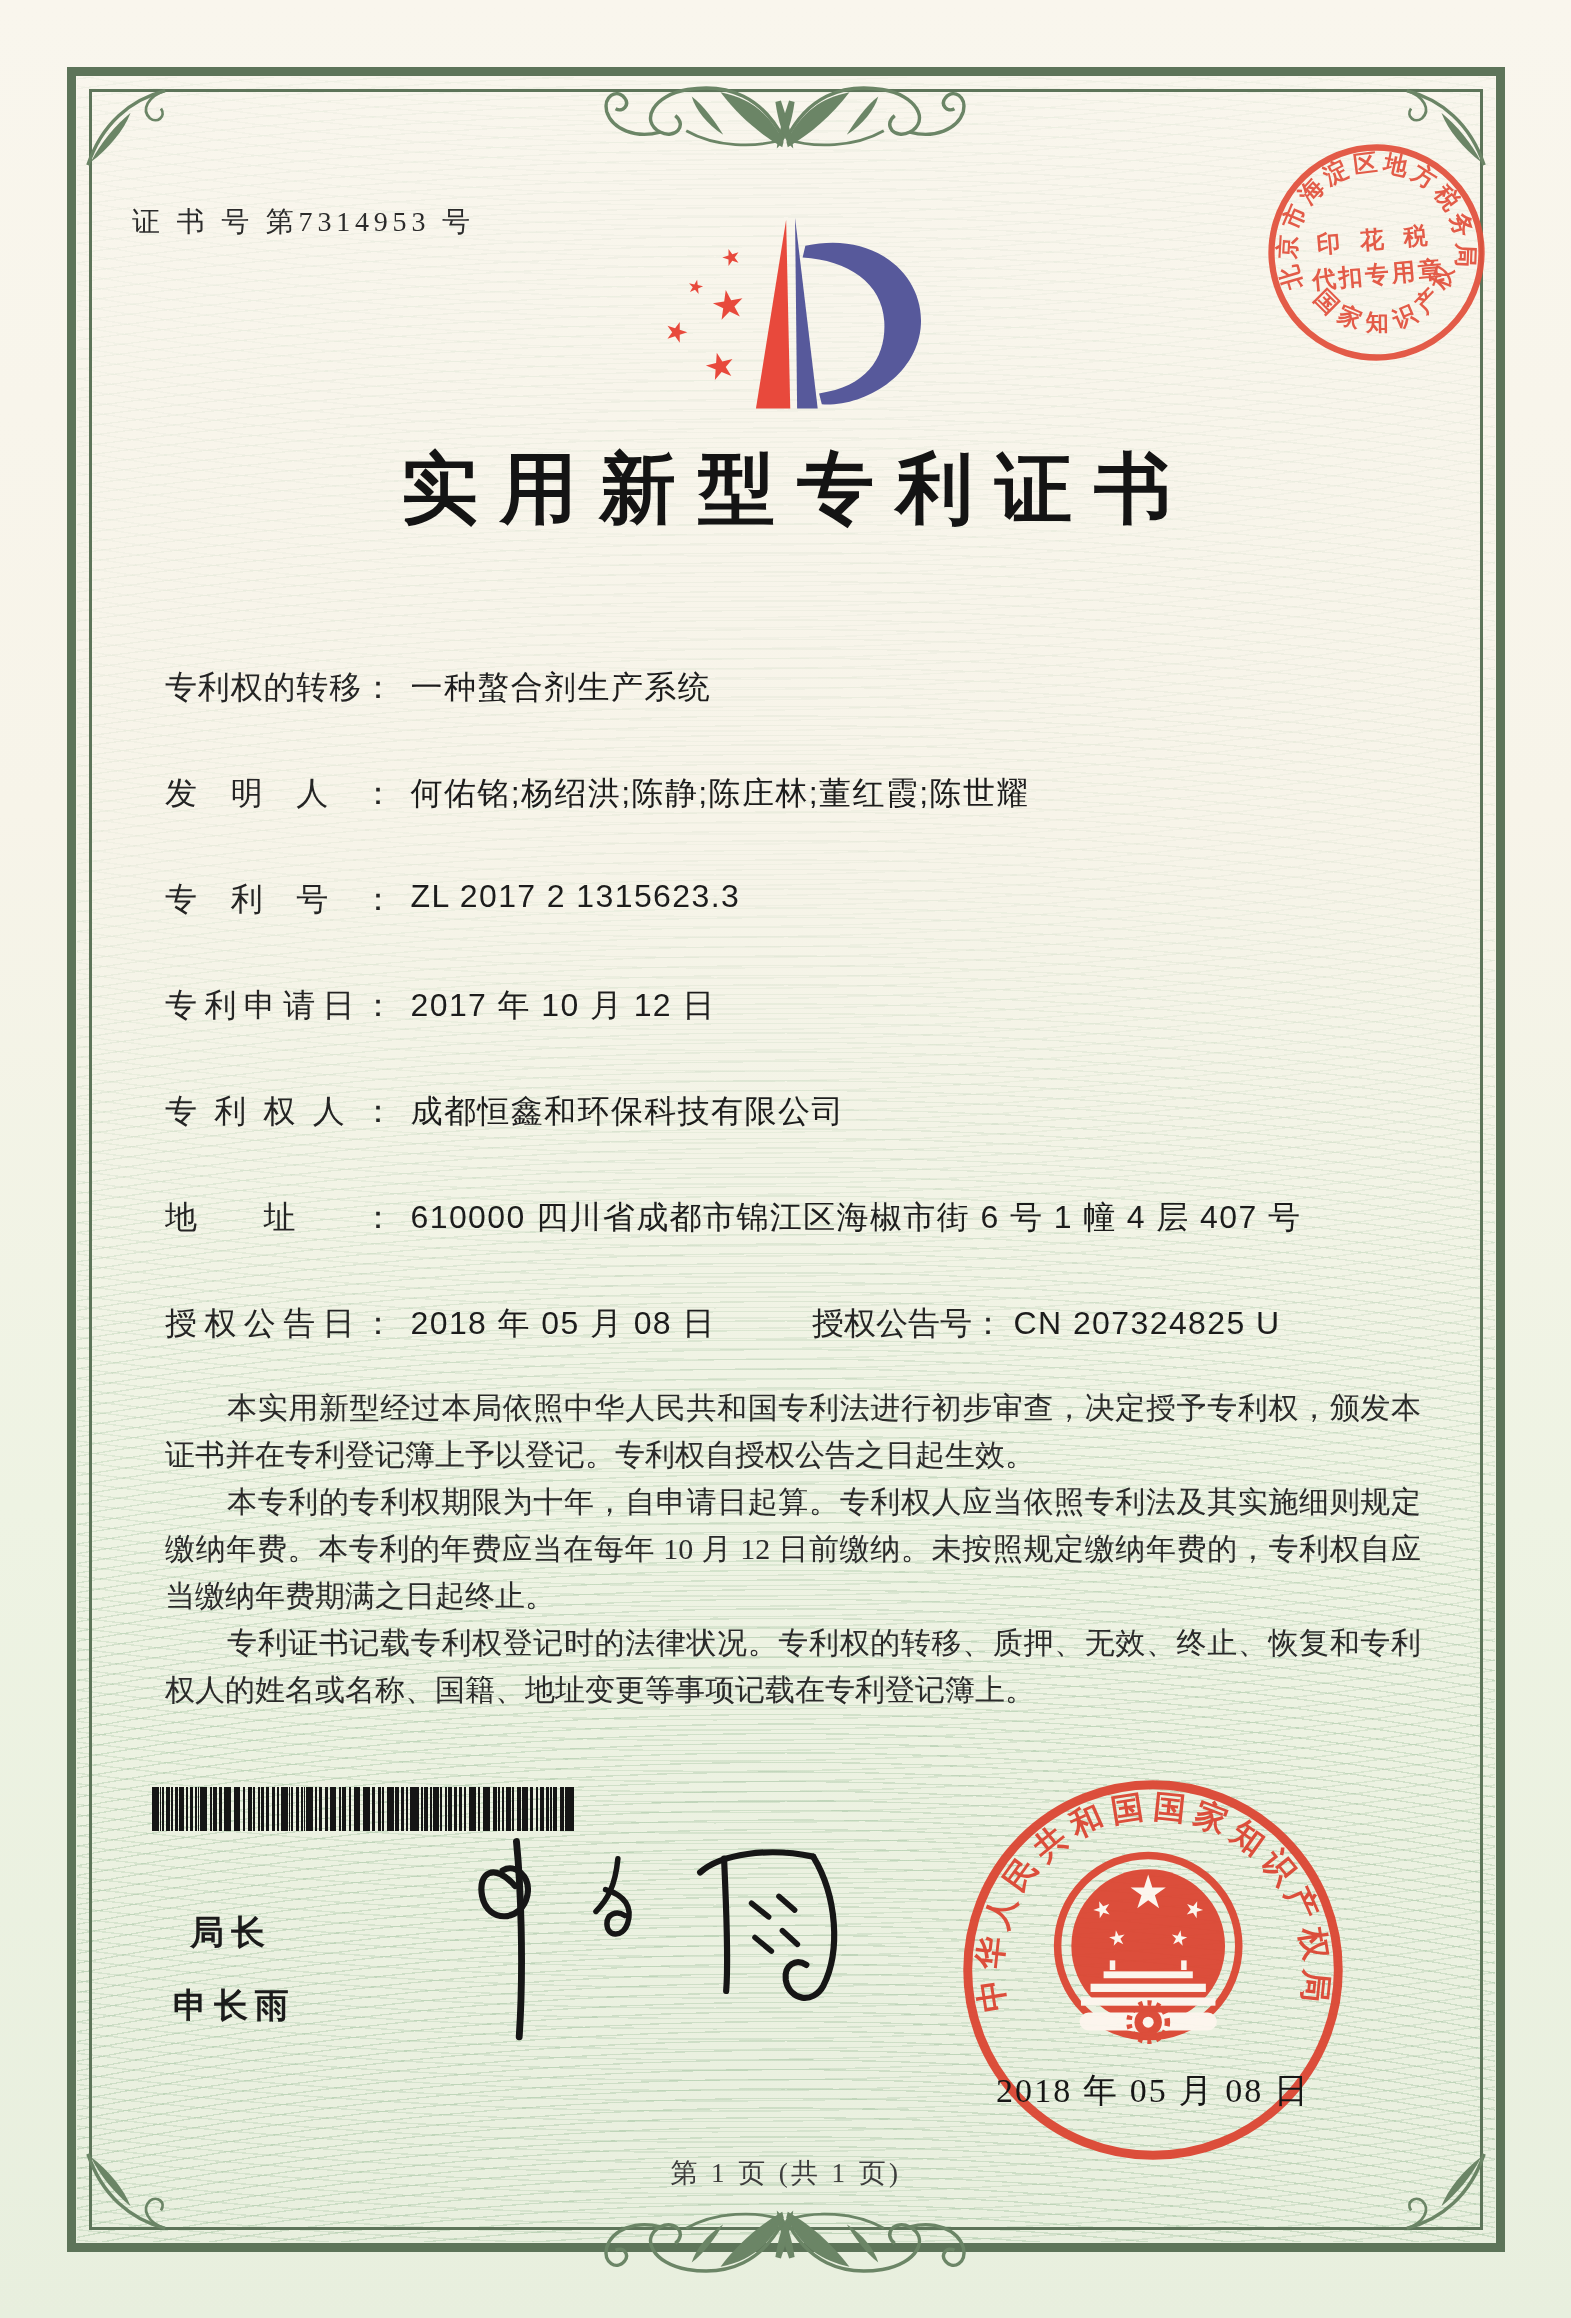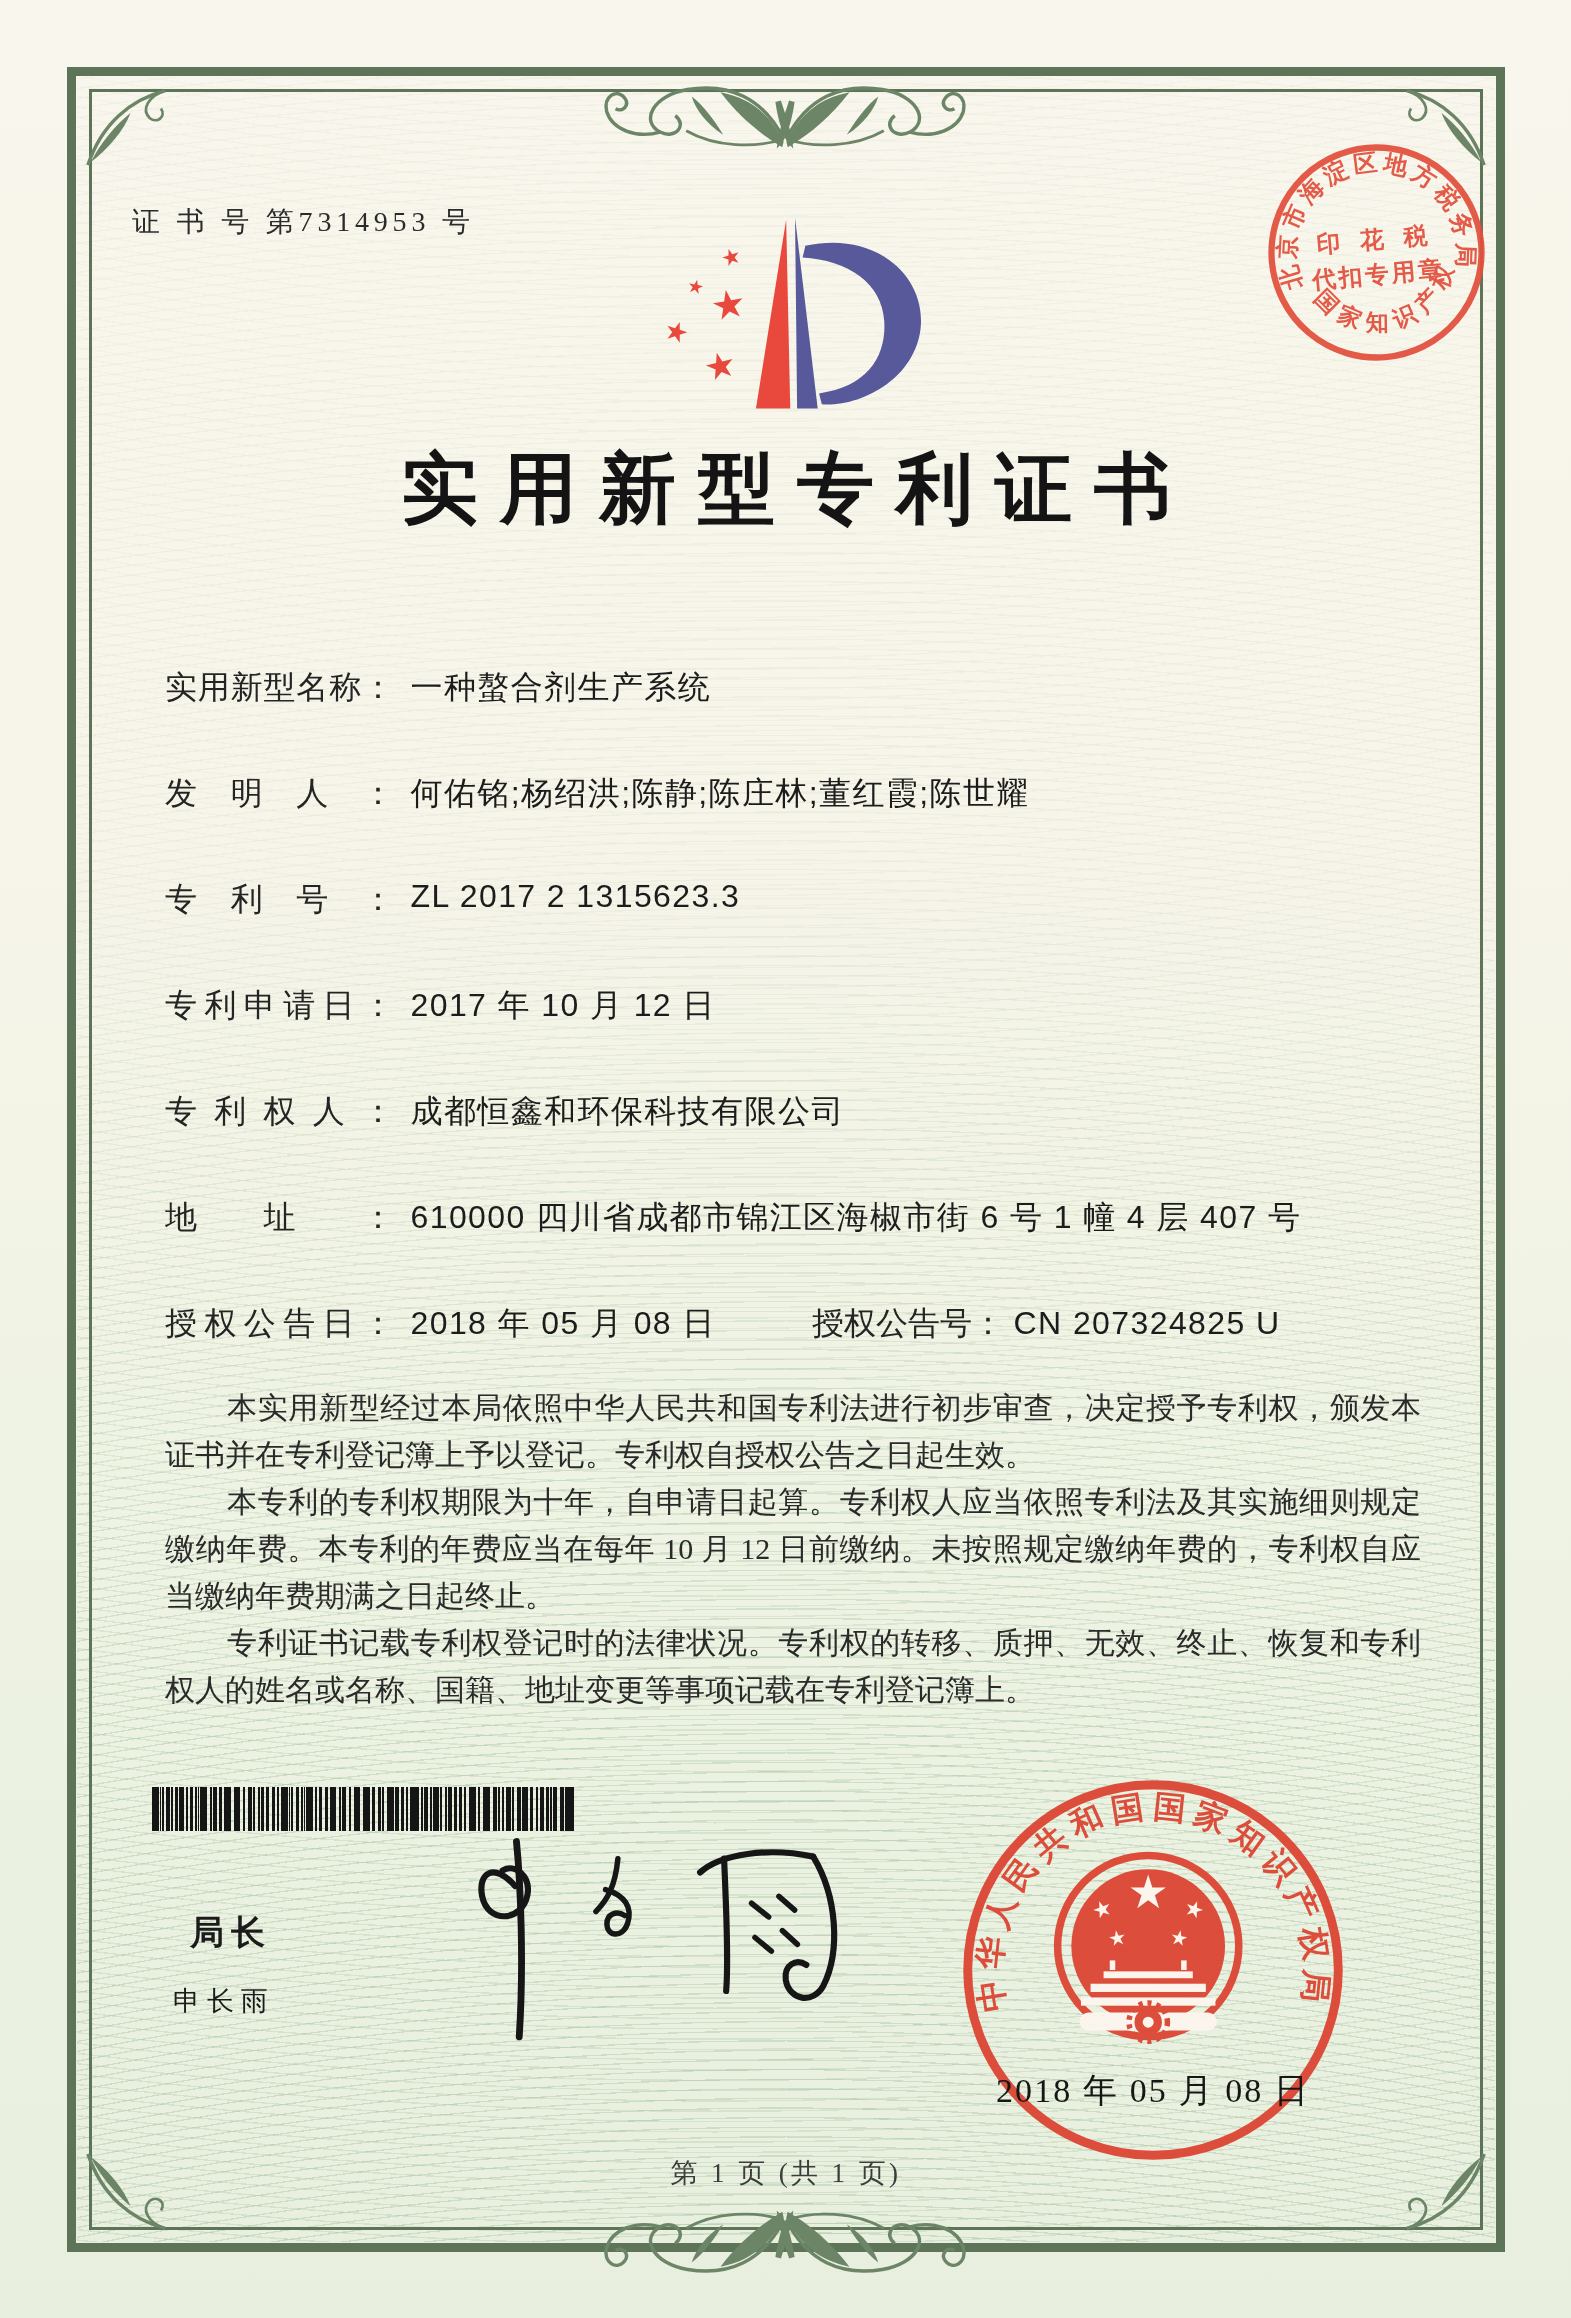--- a/index.html
+++ b/index.html
@@ -48,21 +48,21 @@
 
   .barcode{position:absolute;left:152px;top:1787px;width:422px;height:44px;
     background-image:
       linear-gradient(90deg,#151515 0 6.2px,rgba(0,0,0,0) 6.2px calc(100% - 6.2px),#151515 calc(100% - 6.2px)),
       repeating-linear-gradient(90deg,#151515 0 2.1px,rgba(0,0,0,0) 2.1px 4.8px),
       repeating-linear-gradient(90deg,#151515 0 1.4px,rgba(0,0,0,0) 1.4px 7.6px),
       repeating-linear-gradient(90deg,rgba(0,0,0,0) 0 3.4px,#151515 3.4px 6.2px,rgba(0,0,0,0) 6.2px 11.7px);
   }
 
   .director{position:absolute;left:190px;top:1910px;font-size:34px;font-weight:bold;letter-spacing:6.9px;color:#1b1b1b;}
-  .director-name{position:absolute;left:173px;top:1983px;font-size:27px;font-weight:normal;letter-spacing:6.9px;color:#1b1b1b;}
+  .director-name{position:absolute;left:173px;top:1983px;font-size:34px;font-weight:bold;letter-spacing:6.9px;color:#1b1b1b;}
   .signature{position:absolute;left:412px;top:1821px;}
   .seal-cnipa{position:absolute;left:954px;top:1771px;width:398px;height:398px;opacity:.95;}
   .seal-date{position:absolute;left:954px;top:2068px;width:398px;text-align:center;
              font-size:34px;color:#161616;letter-spacing:2.1px;white-space:nowrap;}
   .footer{position:absolute;left:0;width:100%;top:2155px;text-align:center;font-size:27px;
           letter-spacing:3.4px;color:#3c3c3c;}
 </style>
 </head>
 <body>
 
@@ -138,21 +138,21 @@
       <textPath href="#taxArcBot" startOffset="22" textLength="300" lengthAdjust="spacing">国家知识产权局</textPath>
     </text>
     <text x="165" y="158" font-size="34" fill="#e2503c" font-weight="bold" text-anchor="middle" letter-spacing="10" font-family="Liberation Serif, serif">印 花 税</text>
     <text x="165" y="208" font-size="34" fill="#e2503c" font-weight="bold" text-anchor="middle" letter-spacing="4" font-family="Liberation Serif, serif">代扣专用章</text>
   </svg>
 
   <div class="title">实用新型专利证书</div>
 
   <div class="fields">
     <div class="frow">
-      <span class="lbl">实用新型名称：</span><span class="val">一种螯合剂生产系统</span>
+      <span class="lbl">专利权的转移：</span><span class="val">一种螯合剂生产系统</span>
     </div>
     <div class="frow">
       <span class="lbl">发明人：</span><span class="val">何佑铭;杨绍洪;陈静;陈庄林;董红霞;陈世耀</span>
     </div>
     <div class="frow">
       <span class="lbl">专利号：</span><span class="val">ZL 2017 2 1315623.3</span>
     </div>
     <div class="frow">
       <span class="lbl">专利申请日：</span><span class="val">2017 年 10 月 12 日</span>
     </div>

